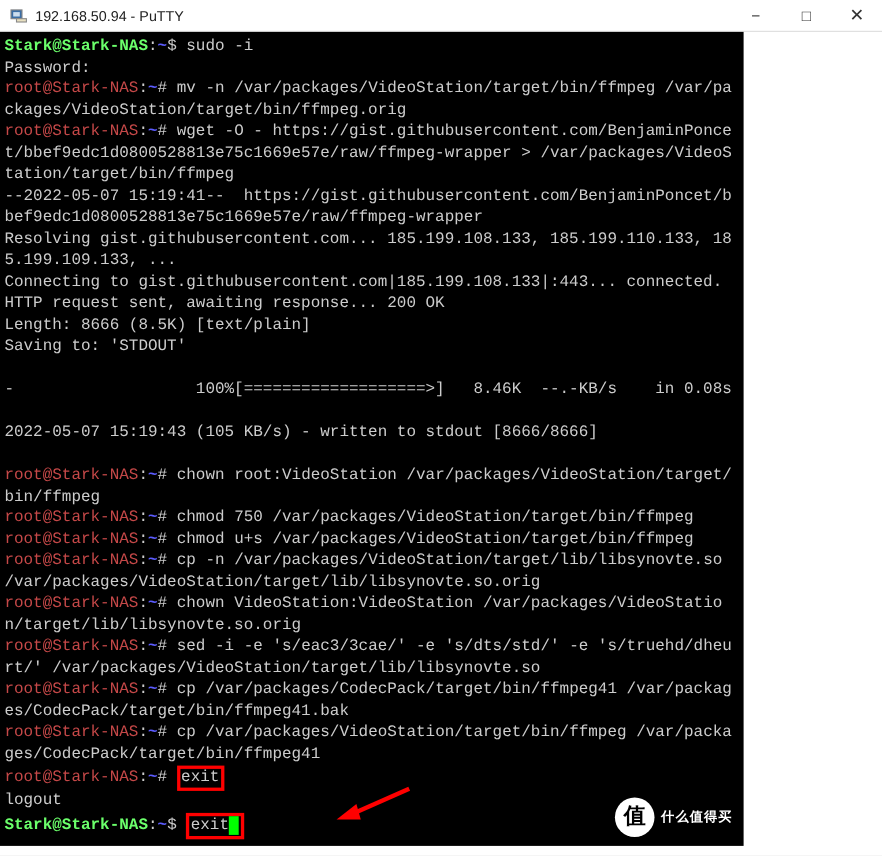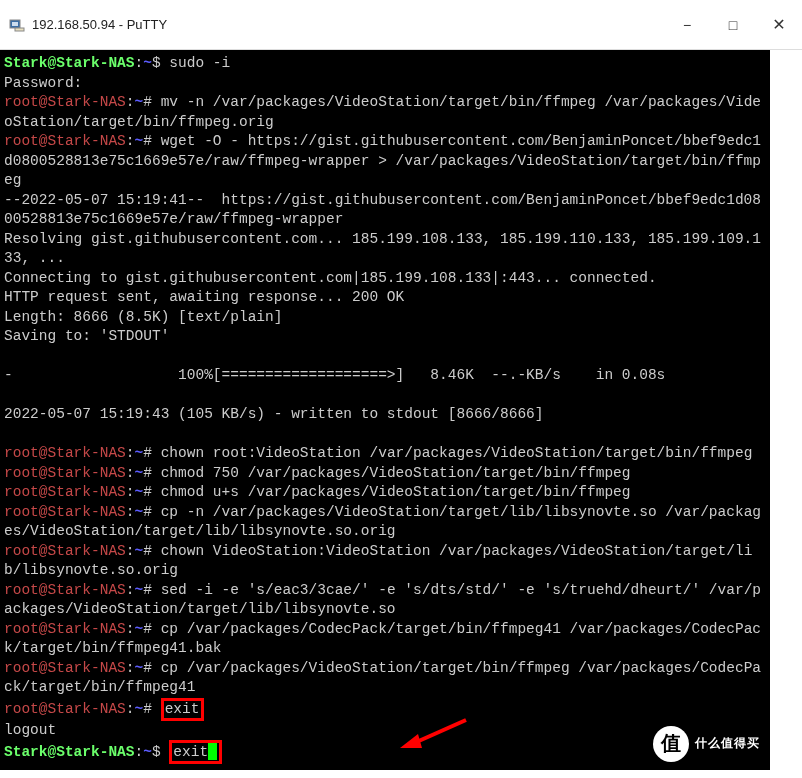--- a/index.html
+++ b/index.html
@@ -1,28 +1,28 @@
 <!DOCTYPE html>
 <html><head>
 <meta charset="utf-8">
 <style>
   * { box-sizing: border-box; margin: 0; padding: 0; }
   html, body { width: 802px; height: 778px; overflow: hidden; font-family: sans-serif; background:#fff; }
   .window { width: 802px; background:#fff; }
-  .titlebar { height: 50px; background:#fff; display:flex; align-items:center; border-bottom:1px solid #ddd; padding:0 0 0 8px; }
+  .titlebar { height: 29px; background:#fff; display:flex; align-items:center; border-bottom:1px solid #ddd; padding:0 0 0 8px; }
   .titlebar .icon { width:18px; height:18px; margin-right:6px; display:flex; align-items:center; justify-content:center;}
   .titlebar .title { font-size:13px; color:#222; flex:0 0 auto; }
   .titlebar .spacer { flex:1; }
   .winbtn { width:46px; height:34px; display:flex; align-items:center; justify-content:center; font-size:14px; color:#333;}
   .winbtn.close { font-size:16px; }
   .terminal {
     background:#000; color:#ccc; font-family:"Courier New",monospace;
     font-size:14.5px; line-height:19.5px; padding:4px 4px 6px 4px;
     white-space:pre-wrap; word-break:break-all; position:relative;
-    width:770px;
+    width:676px;
   }
   .brgreen { color:#6bff6b; font-weight:bold; }
   .blue { color:#5c5cff; font-weight:bold;}
   .red  { color:#c54848; }
   .white{ color:#cccccc; }
   .box-red { border:3px solid #f00; display:inline-block; padding:0 2px 0 1px; line-height:17px;}
   .cursor { background:#0f0; display:inline-block; width:9px; height:17px; vertical-align:text-bottom;}
   .arrow {
     position:absolute; right:302px; bottom:10px;
   }

